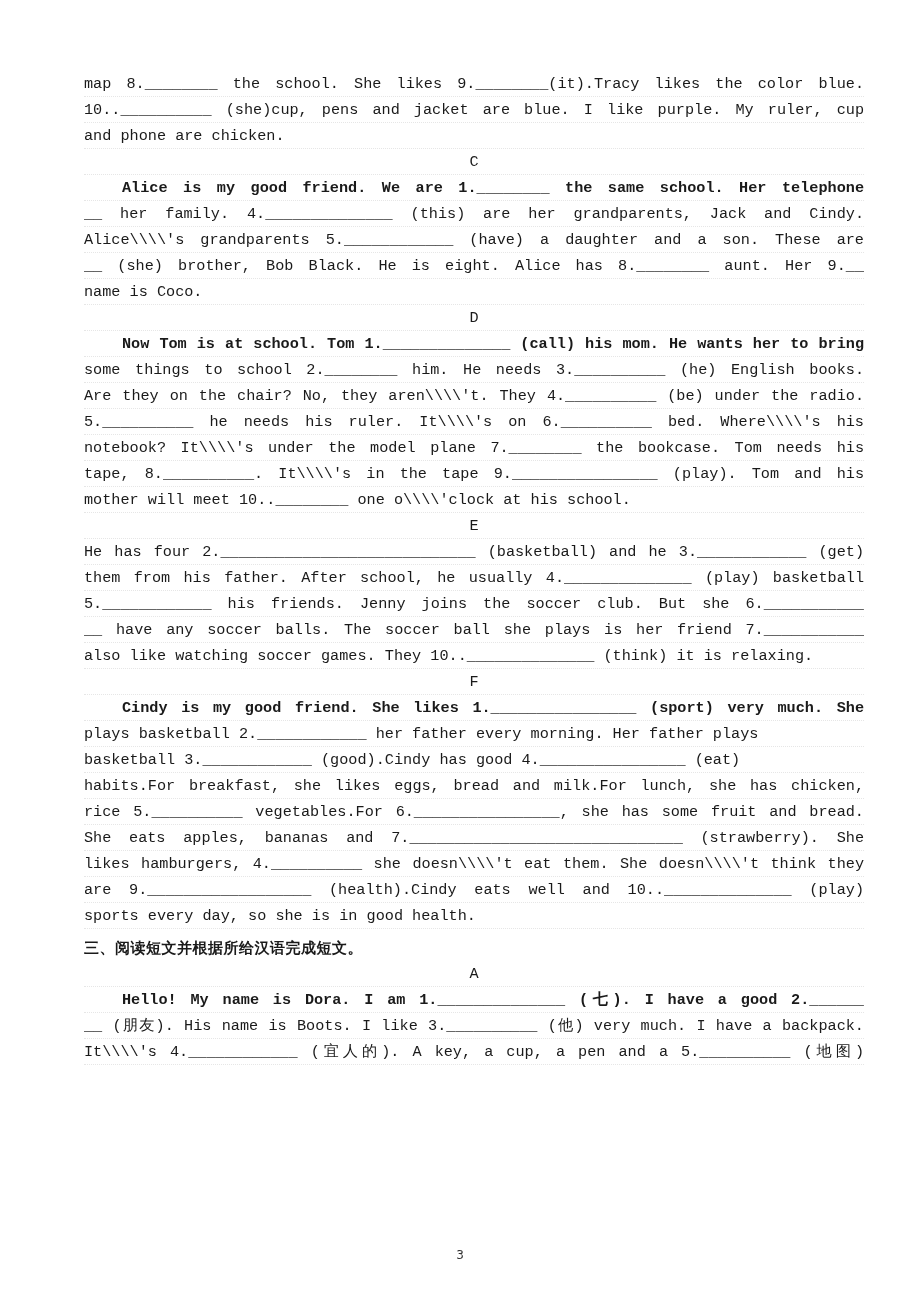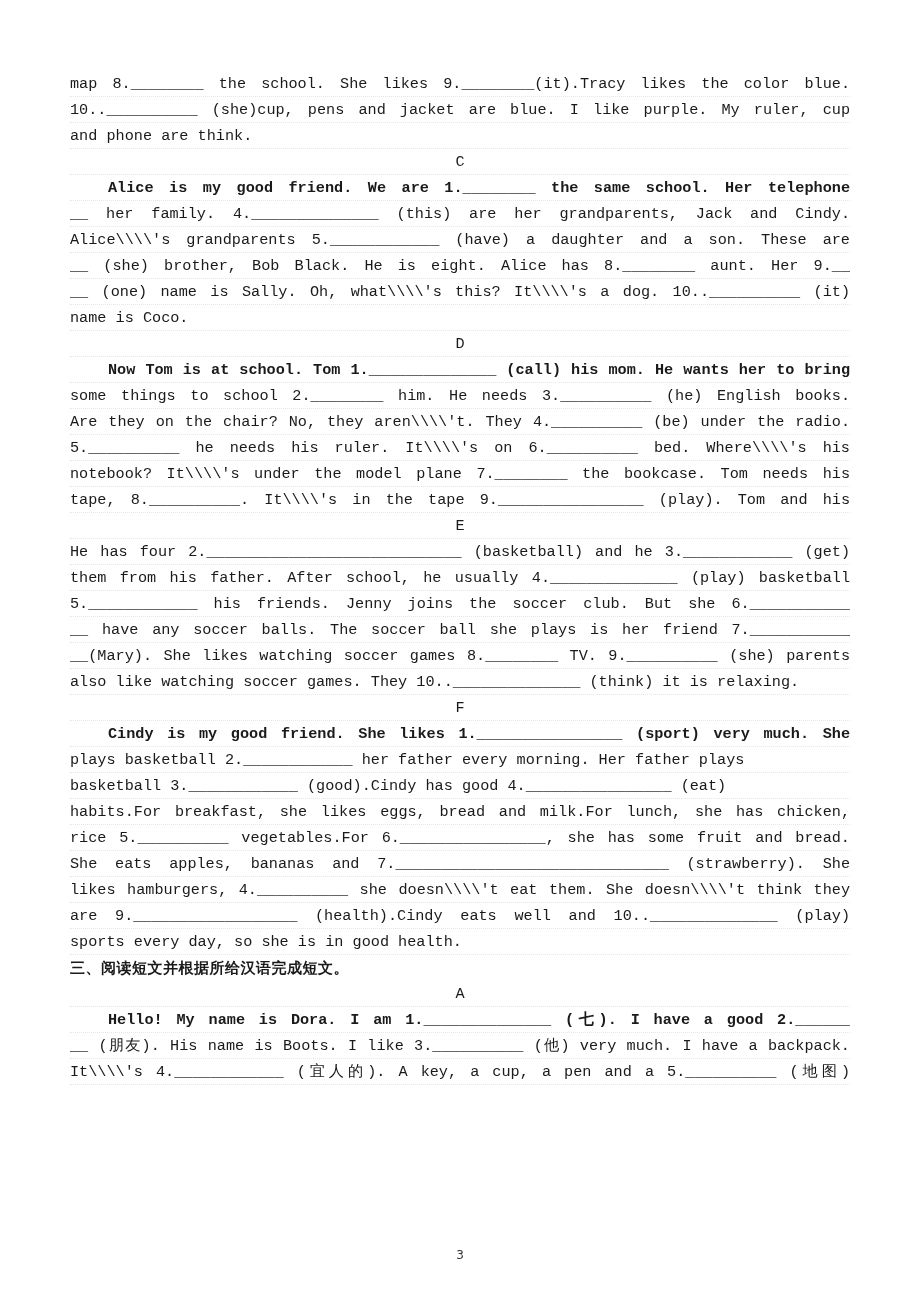--- a/index.html
+++ b/index.html
@@ -1,79 +1,78 @@
 <!DOCTYPE html>
 <html><head>
 <meta charset="utf-8">
 <style>
   html, body { margin: 0; padding: 0; background: #ffffff; }
   body { width: 920px; height: 1302px; position: relative; overflow: hidden; }
   .page {
-    position: absolute; left: 70px; top: 71px; width: 780px;
+    position: absolute; left: 84px; top: 71px; width: 780px;
     font-family: "Liberation Mono", "DejaVu Sans Mono", monospace;
     font-size: 15.2px; color: #1a1a1a; line-height: 26px;
   }
   .line {
     display: block; white-space: nowrap; height: 26px;
     border-bottom: 1px dotted #e6e6e6; box-sizing: border-box;
     text-align: justify; text-align-last: justify; overflow: hidden;
   }
   .line.last { text-align-last: left; }
   .line.indent { padding-left: 38px; font-weight: bold; }
   .heading {
     display: block; height: 26px; text-align: center;
     border-bottom: 1px dotted #e6e6e6; box-sizing: border-box;
   }
   .section-title {
     display: block; height: 26px; font-family: "DejaVu Sans", sans-serif;
-    font-weight: bold; font-size: 15px; letter-spacing: 0.5px;
+    font-weight: bold; font-size: 15px; letter-spacing: 0.5px; margin-top: 6px;
   }
   .page-number {
     position: absolute; left: 0; width: 920px; top: 1248px; text-align: center;
     font-family: "DejaVu Sans", sans-serif; font-size: 12px; color: #333;
   }
 </style>
 </head>
 <body>
 
 <div class="page">
 
   <div>
     <span class="line">map 8.________ the school. She likes 9.________(it).Tracy likes the color blue.</span>
     <span class="line">10..__________ (she)cup, pens and jacket are blue. I like purple. My ruler, cup</span>
-    <span class="line last">and phone are think.</span>
+    <span class="line last">and phone are chicken.</span>
   </div>
 
   <div>
     <span class="heading">C</span>
     <span class="line indent">Alice is my good friend. We are 1.________   the same school. Her telephone</span>
     <span class="line">__   her family. 4.______________   (this) are her grandparents, Jack and Cindy.</span>
     <span class="line">Alice\\\\'s grandparents 5.____________   (have) a daughter and a son. These are</span>
     <span class="line">__   (she) brother, Bob Black. He is eight. Alice has 8.________   aunt. Her 9.__</span>
-    <span class="line">__ (one) name is Sally. Oh, what\\\\'s this? It\\\\'s a dog. 10..__________   (it)</span>
     <span class="line last">name is Coco.</span>
   </div>
 
   <div>
     <span class="heading">D</span>
     <span class="line indent">Now Tom is at school. Tom 1.______________ (call) his mom. He wants her to bring</span>
     <span class="line">some things to school 2.________ him. He needs 3.__________ (he) English books.</span>
     <span class="line">Are they on the chair? No, they aren\\\\'t. They 4.__________ (be) under the radio.</span>
     <span class="line">5.__________ he needs his ruler. It\\\\'s on 6.__________ bed. Where\\\\'s his</span>
     <span class="line">notebook? It\\\\'s under the model plane 7.________ the bookcase. Tom needs his</span>
     <span class="line">tape, 8.__________. It\\\\'s in the tape 9.________________ (play). Tom and his</span>
+    <span class="line last">mother will meet 10..________ one o\\\\'clock at his school.</span>
   </div>
 
   <div>
     <span class="heading">E</span>
     <span class="line">He has four 2.____________________________ (basketball) and he 3.____________ (get)</span>
     <span class="line">them from his father. After school, he usually 4.______________ (play) basketball</span>
     <span class="line">5.____________ his friends. Jenny joins the soccer club. But she 6.___________</span>
     <span class="line">__ have any soccer balls. The soccer ball she plays is her friend 7.___________</span>
-    <span class="line">__(Mary). She likes watching soccer games 8.________ TV. 9.__________ (she) parents</span>
     <span class="line last">also like watching soccer games. They 10..______________ (think) it is relaxing.</span>
   </div>
 
   <div>
     <span class="heading">F</span>
     <span class="line indent">Cindy is my good friend. She likes 1.________________ (sport) very much. She</span>
     <span class="line last">plays basketball 2.____________ her father every morning. Her father plays</span>
     <span class="line last">basketball 3.____________ (good).Cindy has good 4.________________ (eat)</span>
     <span class="line">habits.For breakfast, she likes eggs, bread and milk.For lunch, she has chicken,</span>
     <span class="line">rice 5.__________ vegetables.For 6.________________,  she has some fruit and bread.</span>

